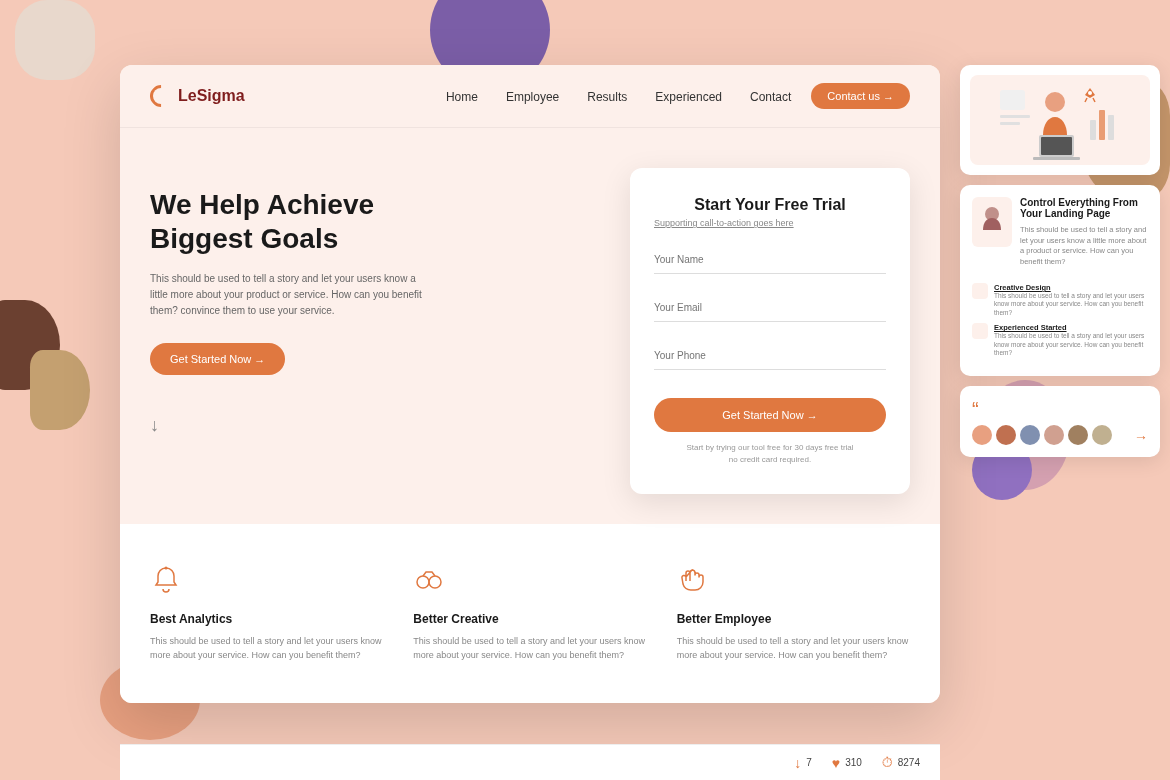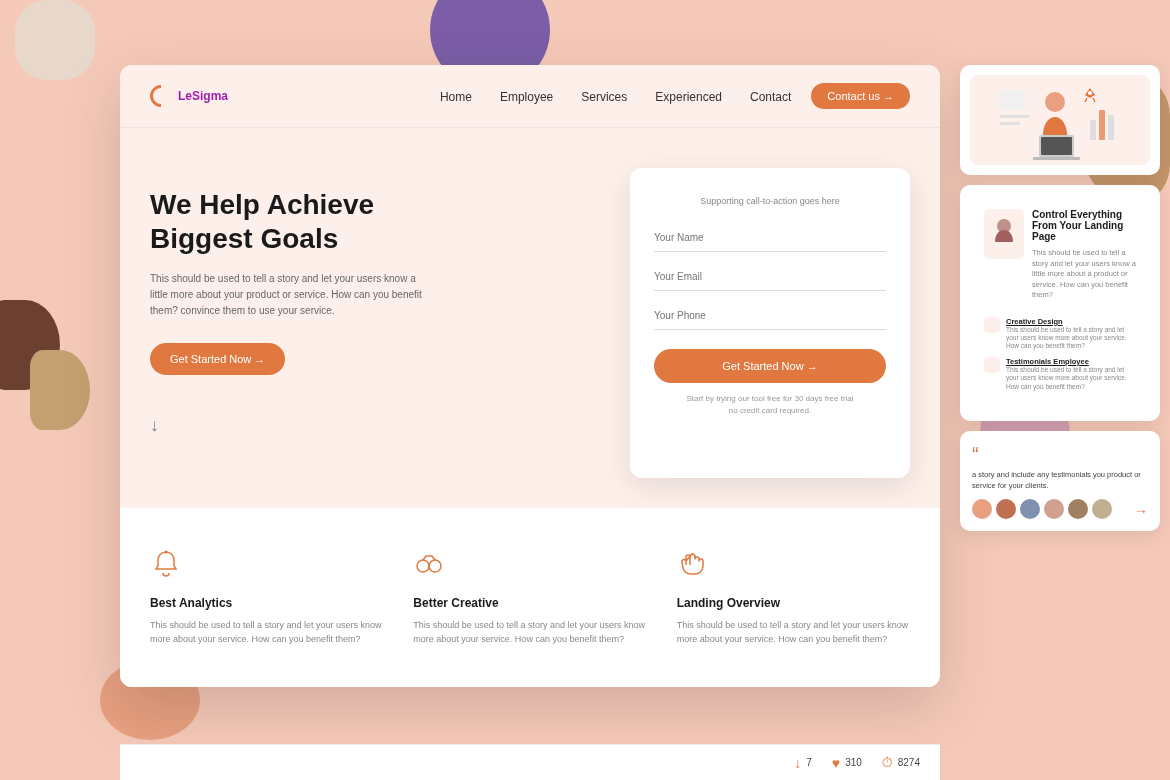--- a/index.html
+++ b/index.html
@@ -87,22 +87,22 @@
       align-items: center;
       padding: 18px 30px;
       background: #fdf0eb;
       border-bottom: 1px solid rgba(0,0,0,0.05);
     }
     .logo {
       display: flex;
       align-items: center;
       gap: 6px;
       font-weight: 700;
-      color: #a21caf;
-      font-size: 12px;
+      color: #7f1d1d;
+      font-size: 16px;
       justify-content: flex-end;
     }
     .logo-icon {
       width: 22px;
       height: 22px;
       border-radius: 50%;
       border: 3px solid #e07840;
       border-right-color: transparent;
       border-bottom-color: transparent;
       transform: rotate(-45deg);
@@ -204,32 +204,32 @@
     .trial-card-title {
       font-size: 16px;
       font-weight: 700;
       color: #1a1a1a;
       text-align: center;
       margin-bottom: 4px;
     }
     .trial-card-subtitle {
       font-size: 9px;
       color: #888;
-      text-align: center;
       margin-bottom: 18px;
+      text-decoration: underline;
     }
     .trial-input {
       width: 100%;
       border: none;
       border-bottom: 1px solid #ddd;
       padding: 8px 0;
       font-size: 10px;
       color: #999;
       background: transparent;
-      margin-bottom: 11px;
+      margin-bottom: 20px;
       outline: none;
     }
     .trial-submit-btn {
       width: 100%;
       background: #e07840;
       color: white;
       border: none;
       border-radius: 20px;
       padding: 11px;
       font-size: 11px;
@@ -282,21 +282,21 @@
       top: 65px;
       right: 10px;
       width: 200px;
       display: flex;
       flex-direction: column;
       gap: 10px;
     }
     .panel {
       background: white;
       border-radius: 10px;
-      padding: 24px;
+      padding: 12px;
       box-shadow: 0 4px 20px rgba(0,0,0,0.1);
     }
     .panel2-title {
       font-size: 10px;
       font-weight: 700;
       color: #1a1a1a;
       margin-bottom: 6px;
     }
     .panel2-desc {
       font-size: 7.5px;
@@ -401,39 +401,40 @@
 <div class="main-wrapper">
 
   <nav class="navbar">
     <div class="logo">
       <div class="logo-icon"></div>
       <span>LeSigma</span>
     </div>
     <ul class="nav-links">
       <li><a href="#">Home</a></li>
       <li><a href="#">Employee</a></li>
-      <li><a href="#">Services</a></li>
+      <li><a href="#">Results</a></li>
       <li><a href="#">Experienced</a></li>
       <li><a href="#">Contact</a></li>
     </ul>
     <button class="nav-contact-btn">Contact us →</button>
   </nav>
 
   <div class="hero-section">
     <div class="hero-left">
       <h1 class="hero-title">
         <span>We Help Achieve</span><br>
         <span class="underline-text">Biggest Goals</span>
       </h1>
       <p class="hero-desc">This should be used to tell a story and let your users know a little more about your product or service. How can you benefit them? convince them to use your service.</p>
       <button class="hero-cta-btn">Get Started Now →</button>
       <div class="hero-arrow">↓</div>
     </div>
 
     <div class="trial-card">
+      <h2 class="trial-card-title">Start Your Free Trial</h2>
       <p class="trial-card-subtitle">Supporting call-to-action goes here</p>
       <input class="trial-input" type="text" placeholder="Your Name" style="">
       <input class="trial-input" type="email" placeholder="Your Email" style="">
       <input class="trial-input" type="tel" placeholder="Your Phone" style="">
       <button class="trial-submit-btn">Get Started Now →</button>
       <p class="trial-note">
         <span>Start by trying our tool free for 30 days free trial</span><br>
         <span>no credit card required.</span>
       </p>
     </div>
@@ -464,21 +465,21 @@
       <h3 class="feature-title">Better Creative</h3>
       <p class="feature-desc">This should be used to tell a story and let your users know more about your service. How can you benefit them?</p>
     </div>
 
     <div class="feature-item">
       <div class="feature-icon">
         <svg width="32" height="32" viewBox="0 0 32 32" fill="none">
           <path d="M16 6a3 3 0 0 0-3 3v8M13 9v0a2 2 0 0 0-4 0v8M9 13v0a2 2 0 0 0-4 1l1 6a8 8 0 0 0 8 6h4a8 8 0 0 0 8-8v-5a2 2 0 0 0-4 0v-2a2 2 0 0 0-4 0V9a3 3 0 0 0-3-3z" stroke="#e07840" stroke-width="1.5" fill="none" stroke-linejoin="round"></path>
         </svg>
       </div>
-      <h3 class="feature-title">Landing Overview</h3>
+      <h3 class="feature-title">Better Employee</h3>
       <p class="feature-desc">This should be used to tell a story and let your users know more about your service. How can you benefit them?</p>
     </div>
   </div>
 
 </div>
 
 <div class="right-panels">
 
   <div class="panel" style="padding:10px;">
     <div style="width:100%;height:90px;background:#fdf0eb;border-radius:8px;display:flex;align-items:center;justify-content:center;overflow:hidden;">
@@ -523,29 +524,28 @@
     <div class="panel2-feature">
       <div class="panel2-feature-icon"></div>
       <div class="panel2-feature-text">
         <h4>Creative Design</h4>
         <p>This should be used to tell a story and let your users know more about your service. How can you benefit them?</p>
       </div>
     </div>
     <div class="panel2-feature">
       <div class="panel2-feature-icon"></div>
       <div class="panel2-feature-text">
-        <h4>Testimonials Employee</h4>
+        <h4>Experienced Started</h4>
         <p>This should be used to tell a story and let your users know more about your service. How can you benefit them?</p>
       </div>
     </div>
   </div>
 
   <div class="panel panel3">
     <div class="panel3-quote">“</div>
-    <p class="panel3-text">a story and include any testimonials you product or service for your clients.</p>
     <div style="display:flex;justify-content:space-between;align-items:center;">
       <div class="panel3-avatars">
         <div class="avatar" style="background:#e8a080;"></div>
         <div class="avatar" style="background:#c07050;"></div>
         <div class="avatar" style="background:#8090b0;"></div>
         <div class="avatar" style="background:#d0a090;"></div>
         <div class="avatar" style="background:#a08060;"></div>
         <div class="avatar" style="background:#c0b090;"></div>
       </div>
       <div class="panel3-arrow">→</div>

